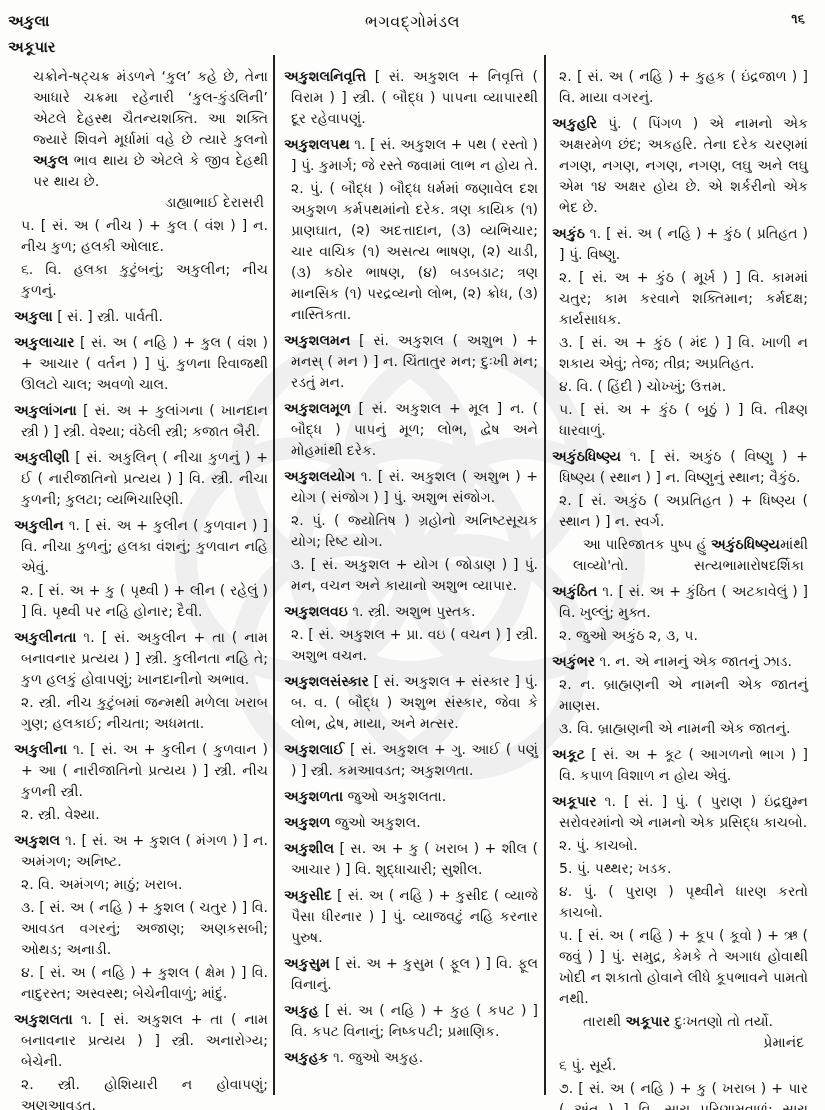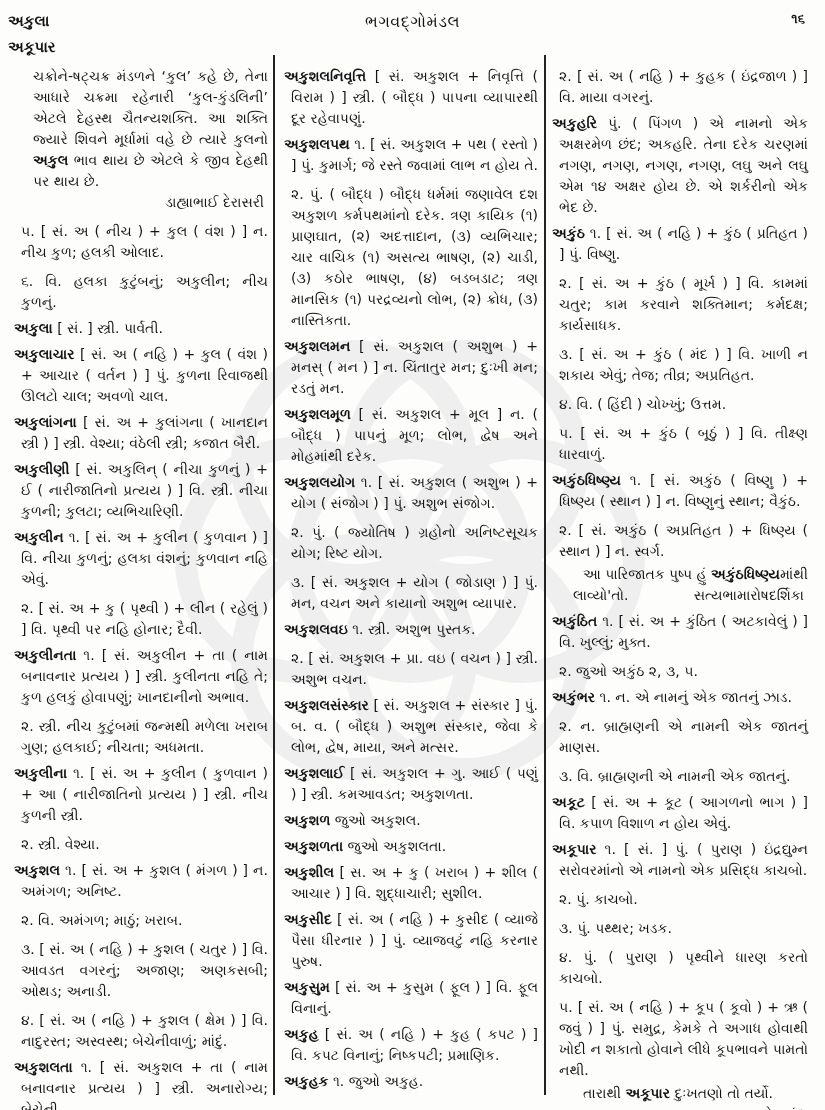--- a/index.html
+++ b/index.html
@@ -13,21 +13,21 @@
   .guide div { font-weight: bold; font-size: 15px; line-height: 26px; }
   .title { position: absolute; left: 0; right: 0; top: 12px; text-align: center; font-size: 16px; letter-spacing: 0.5px; z-index: 1; }
   .pageno { position: absolute; right: 20px; top: 11px; font-size: 13px; font-weight: bold; z-index: 1; }
   .rule { position: absolute; top: 55px; width: 1.6px; height: 1040px; background: #222; z-index: 1; }
   .col { position: absolute; top: 66px; z-index: 1; font-size: 14px; line-height: 21px; text-align: justify; }
   .col1 { left: 14px; width: 254px; }
   .col2 { left: 284px; width: 254px; }
   .col3 { left: 552px; width: 256px; }
   .blk { margin: 0; }
   .blk.entry { padding-left: 7px; text-indent: -7px; margin-top: 5px; }
-  .blk.sense { padding-left: 7px; margin-top: 8px; }
+  .blk.sense { padding-left: 7px; margin-top: 2px; }
   .blk.quote { padding-left: 21px; text-indent: 10px; margin-top: 2px; }
   .blk.quote_cont { padding-left: 19px; margin-top: 0; }
   .blk.attr { text-align: right; padding-right: 4px; }
   .col > .blk:first-child { margin-top: 0; }
   .blk b { font-weight: bold; }
   .inline-attr { float: right; text-indent: 0; padding-right: 4px; }
 </style>
 </head>
 <body>
 
@@ -81,22 +81,22 @@
     <p class="blk sense"><span>૨. પું. ( બૌદ્ધ ) બૌદ્ધ ધર્મમાં જણાવેલ દશ અકુશળ કર્મપથમાંનો દરેક. ત્રણ કાયિક (૧) પ્રાણઘાત, (૨) અદત્તાદાન, (૩) વ્યભિચાર; ચાર વાચિક (૧) અસત્ય ભાષણ, (૨) ચાડી, (૩) કઠોર ભાષણ, (૪) બડબડાટ; ત્રણ માનસિક (૧) પરદ્રવ્યનો લોભ, (૨) ક્રોધ, (૩) નાસ્તિકતા.</span></p>
     <p class="blk entry"><b>અકુશલમન</b> <span>[ સં. અકુશલ ( અશુભ ) + મનસ્ ( મન ) ] ન. ચિંતાતુર મન; દુઃખી મન; રડતું મન.</span></p>
     <p class="blk entry"><b>અકુશલમૂળ</b> <span>[ સં. અકુશલ + મૂલ ] ન. ( બૌદ્ધ ) પાપનું મૂળ; લોભ, દ્વેષ અને મોહમાંથી દરેક.</span></p>
     <p class="blk entry"><b>અકુશલયોગ</b> <span>૧. [ સં. અકુશલ ( અશુભ ) + યોગ ( સંજોગ ) ] પું. અશુભ સંજોગ.</span></p>
     <p class="blk sense"><span>૨. પું. ( જ્યોતિષ ) ગ્રહોનો અનિષ્ટસૂચક યોગ; રિષ્ટ યોગ.</span></p>
     <p class="blk sense"><span>૩. [ સં. અકુશલ + યોગ ( જોડાણ ) ] પું. મન, વચન અને કાયાનો અશુભ વ્યાપાર.</span></p>
     <p class="blk entry"><b>અકુશલવઇ</b> <span>૧. સ્ત્રી. અશુભ પુસ્તક.</span></p>
     <p class="blk sense"><span>૨. [ સં. અકુશલ + પ્રા. વઇ ( વચન ) ] સ્ત્રી. અશુભ વચન.</span></p>
     <p class="blk entry"><b>અકુશલસંસ્કાર</b> <span>[ સં. અકુશલ + સંસ્કાર ] પું. બ. વ. ( બૌદ્ધ ) અશુભ સંસ્કાર, જેવા કે લોભ, દ્વેષ, માયા, અને મત્સર.</span></p>
     <p class="blk entry"><b>અકુશલાઈ</b> <span>[ સં. અકુશલ + ગુ. આઈ ( પણું ) ] સ્ત્રી. કમઆવડત; અકુશળતા.</span></p>
+    <p class="blk entry"><b>અકુશળતા</b> <span>જુઓ અકુશલતા.</span></p>
     <p class="blk entry"><b>અકુશળ</b> <span>જુઓ અકુશલ.</span></p>
-    <p class="blk entry"><b>અકુશળતા</b> <span>જુઓ અકુશલતા.</span></p>
     <p class="blk entry"><b>અકુશીલ</b> <span>[ સ. અ + કુ ( ખરાબ ) + શીલ ( આચાર ) ] વિ. શુદ્ધાચારી; સુશીલ.</span></p>
     <p class="blk entry"><b>અકુસીદ</b> <span>[ સં. અ ( નહિ ) + કુસીદ ( વ્યાજે પૈસા ધીરનાર ) ] પું. વ્યાજવટું નહિ કરનાર પુરુષ.</span></p>
     <p class="blk entry"><b>અકુસુમ</b> <span>[ સં. અ + કુસુમ ( ફૂલ ) ] વિ. ફૂલ વિનાનું.</span></p>
     <p class="blk entry"><b>અકુહ</b> <span>[ સં. અ ( નહિ ) + કુહ ( કપટ ) ] વિ. કપટ વિનાનું; નિષ્કપટી; પ્રમાણિક.</span></p>
     <p class="blk entry"><b>અકુહક</b> <span>૧. જુઓ અકુહ.</span></p>
   </div>
 <div class="col col3">
     <p class="blk sense"><span>૨. [ સં. અ ( નહિ ) + કુહક ( ઇંદ્રજાળ ) ] વિ. માયા વગરનું.</span></p>
     <p class="blk entry"><b>અકુહરિ</b> <span>પું. ( પિંગળ ) એ નામનો એક અક્ષરમેળ છંદ; અકહરિ. તેના દરેક ચરણમાં નગણ, નગણ, નગણ, નગણ, લઘુ અને લઘુ એમ ૧૪ અક્ષર હોય છે. એ શર્કરીનો એક ભેદ છે.</span></p>
     <p class="blk entry"><b>અકુંઠ</b> <span>૧. [ સં. અ ( નહિ ) + કુંઠ ( પ્રતિહત ) ] પું. વિષ્ણુ.</span></p>
@@ -108,20 +108,20 @@
     <p class="blk sense"><span>૨. [ સં. અકુંઠ ( અપ્રતિહત ) + ધિષ્ણ્ય ( સ્થાન ) ] ન. સ્વર્ગ.</span></p>
     <p class="blk quote"><span>આ પારિજાતક પુષ્પ હું </span><b>અકુંઠધિષ્ણ્ય</b><span>માંથી લાવ્યો'તો.</span><span class="inline-attr">સત્યભામારોષદર્શિકા</span></p>
     <p class="blk entry"><b>અકુંઠિત</b> <span>૧. [ સં. અ + કુંઠિત ( અટકાવેલું ) ] વિ. ખુલ્લું; મુક્ત.</span></p>
     <p class="blk sense"><span>૨. જુઓ અકુંઠ ૨, ૩, ૫.</span></p>
     <p class="blk entry"><b>અકુંભર</b> <span>૧. ન. એ નામનું એક જાતનું ઝાડ.</span></p>
     <p class="blk sense"><span>૨. ન. બ્રાહ્મણની એ નામની એક જાતનું માણસ.</span></p>
     <p class="blk sense"><span>૩. વિ. બ્રાહ્મણની એ નામની એક જાતનું.</span></p>
     <p class="blk entry"><b>અકૂટ</b> <span>[ સં. અ + કૂટ ( આગળનો ભાગ ) ] વિ. કપાળ વિશાળ ન હોય એવું.</span></p>
     <p class="blk entry"><b>અકૂપાર</b> <span>૧. [ સં. ] પું. ( પુરાણ ) ઇંદ્રદ્યુમ્ન સરોવરમાંનો એ નામનો એક પ્રસિદ્ધ કાચબો.</span></p>
     <p class="blk sense"><span>૨. પું. કાચબો.</span></p>
-    <p class="blk sense"><span>૩. પું. પથ્થર; ખડક.</span></p>
+    <p class="blk sense"><span>5. પું. પથ્થર; ખડક.</span></p>
     <p class="blk sense"><span>૪. પું. ( પુરાણ ) પૃથ્વીને ધારણ કરતો કાચબો.</span></p>
     <p class="blk sense"><span>૫. [ સં. અ ( નહિ ) + કૂપ ( કૂવો ) + ઋ ( જવું ) ] પું. સમુદ્ર, કેમકે તે અગાધ હોવાથી ખોદી ન શકાતો હોવાને લીધે કૂપભાવને પામતો નથી.</span></p>
     <p class="blk quote"><span>તારાથી </span><b>અકૂપાર</b><span> દુઃખતણો તો તર્યો.</span></p>
     <p class="blk attr"><span>પ્રેમાનંદ</span></p>
     <p class="blk sense"><span>૬ પું. સૂર્ય.</span></p>
     <p class="blk sense"><span>૭. [ સં. અ ( નહિ ) + કુ ( ખરાબ ) + પાર ( અંત ) ] વિ. સારા પરિણામવાળું; સારા અંતવાળું.</span></p>
   </div>
 
 </body></html>

